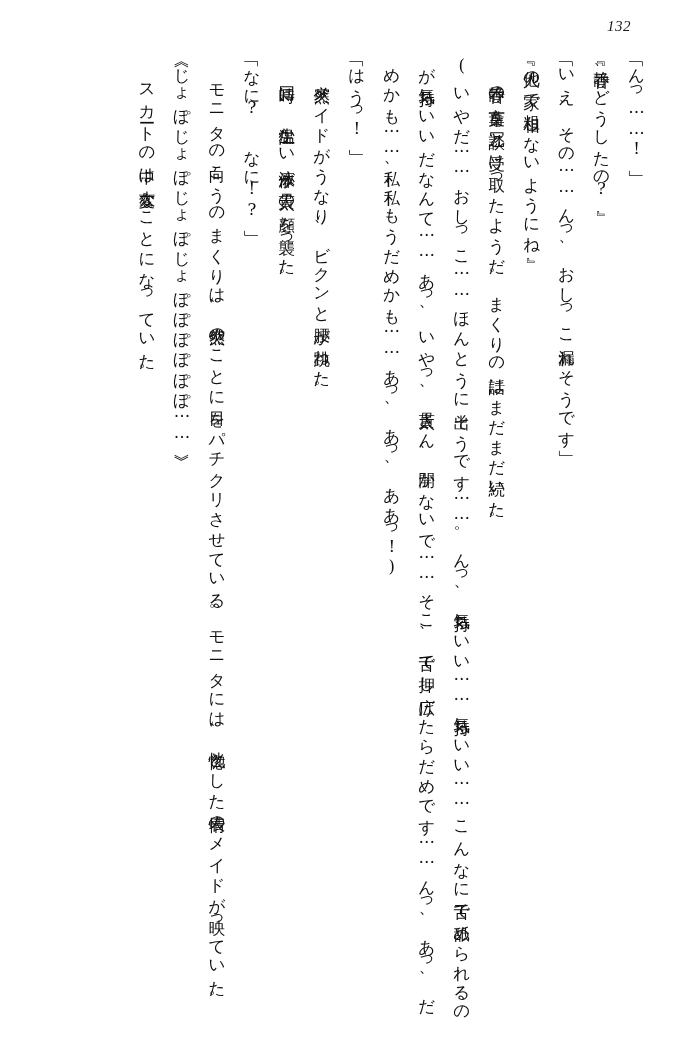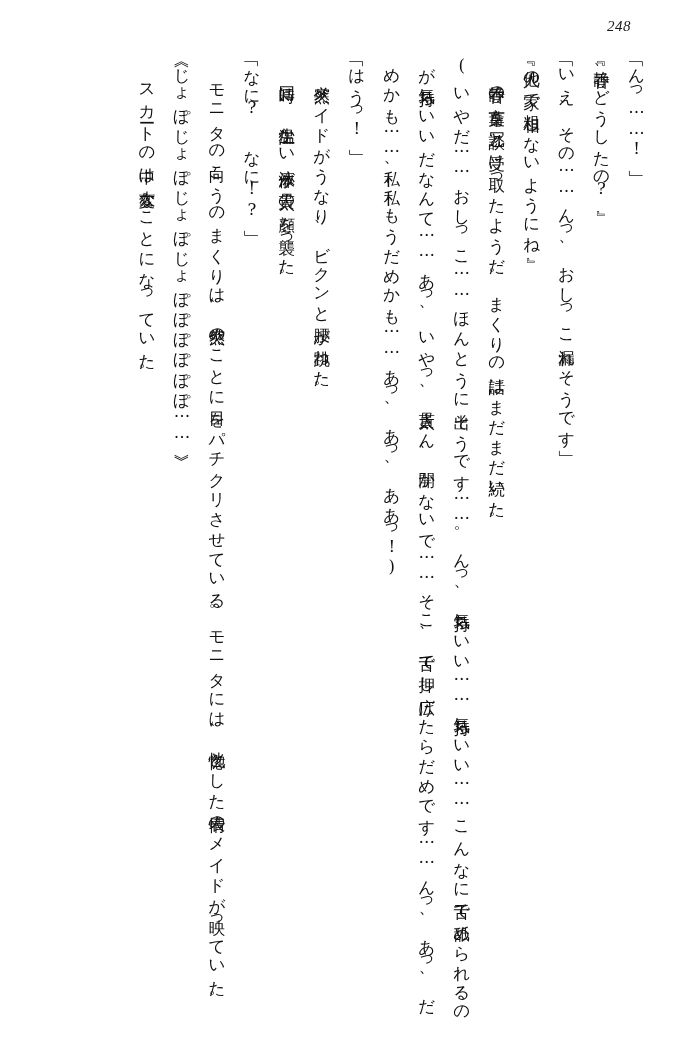--- a/index.html
+++ b/index.html
@@ -51,21 +51,21 @@
   }
   .body-text p.indent {
     text-indent: 1em;
   }
 </style>
 </head>
 <body>
 
 <div class="page">
 
-  <div class="page-number">248</div>
+  <div class="page-number">132</div>
 
   <div class="body-text">
     <p>「んっ……!」</p>
     <p>『静香、どうしたの?』</p>
     <p>「いえ、その……んっ、おしっこ漏れそうです」</p>
     <p>『他人の家で粗相しないようにね』</p>
     <p class="indent">静香の言葉を冗談と受け取ったようだ。まくりの話はまだまだ続いた。</p>
     <p>(いやだ……おしっこ……ほんとうに出そうです……。んっ、気持ちいい……気持ちいい……こんなに舌で舐められるのが気持ちいいだなんて……あっ、いやっ、貫太さん、開かないで……そこ、舌で押し広げたらだめです……んっ、あっ、だめかも……私、私、もうだめかも……あっ、あっ、ああっ!)</p>
     <p>「はうっ!」</p>
     <p class="indent">突然メイドがうなり、ビクンと腰が跳ねた。</p>

